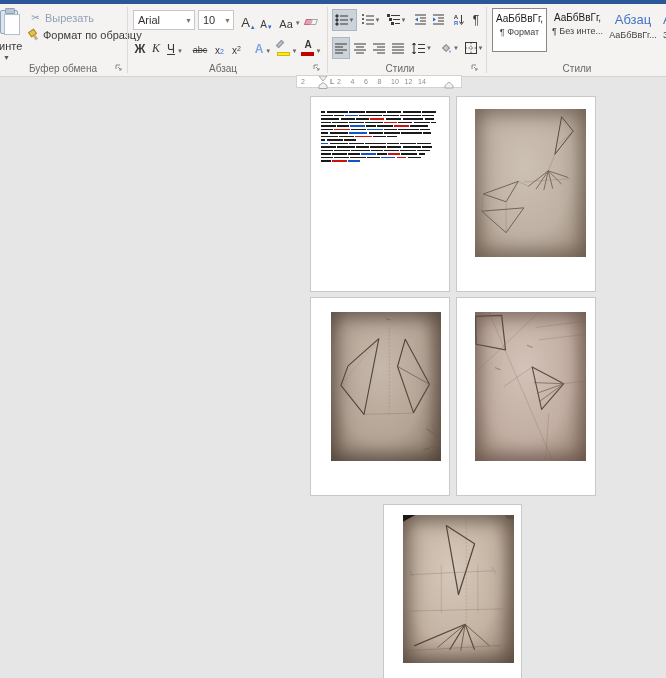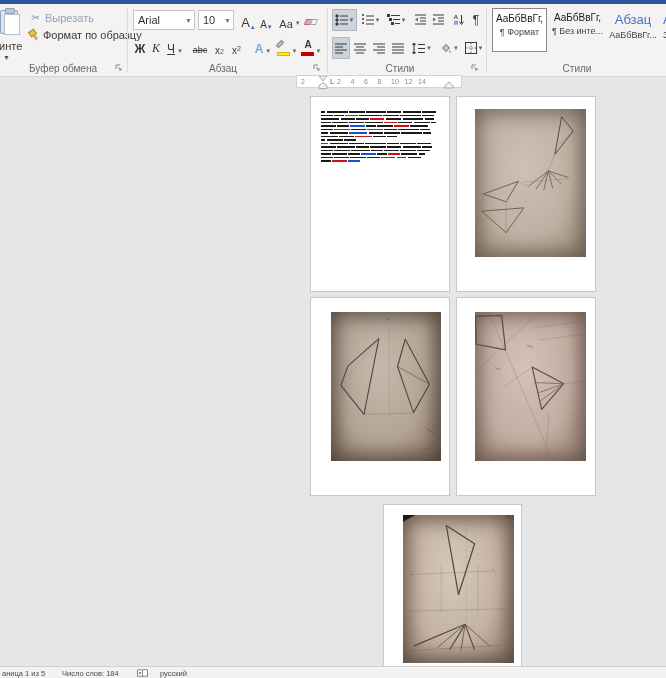--- a/index.html
+++ b/index.html
@@ -474,22 +474,13 @@
           <polyline points="56,99 31,120" fill="none" stroke="#6e6256" stroke-width="0.9" stroke-linejoin="round"></polyline>
           <polyline points="56,99 42,122" fill="none" stroke="#53473d" stroke-width="1" stroke-linejoin="round"></polyline>
           <polyline points="56,99 52,123" fill="none" stroke="#6e6256" stroke-width="0.9" stroke-linejoin="round"></polyline>
           <polyline points="56,99 64.5,122" fill="none" stroke="#53473d" stroke-width="1" stroke-linejoin="round"></polyline>
           <polyline points="56,99 78,118.5" fill="none" stroke="#6e6256" stroke-width="0.9" stroke-linejoin="round"></polyline>
           <polyline points="3,123 88.5,118" fill="none" stroke="#6e6256" stroke-width="0.6" stroke-linejoin="round" opacity="0.6"></polyline>
         </svg>
       </div>
   </div>
 
-  <div class="statusbar">
-    <span style="left:2px;">аница 1 из 5</span>
-    <span style="left:62px;">Число слов: 184</span>
-    <svg class="book-icon" width="11" height="9">
-      <path d="M0.5 1 q2.5 -1 5 0 q2.5 -1 5 0 v6.5 q-2.5 -1 -5 0 q-2.5 -1 -5 0 z M5.5 1 v6.5" fill="#fff" stroke="#6a6865" stroke-width="0.8"></path>
-      <path d="M2 3 l2 2 m0 -2 l-2 2" stroke="#6a6865" stroke-width="0.8"></path>
-    </svg>
-    <span style="left:160px;">русский</span>
-  </div>
 </div>
 
 </body></html>

